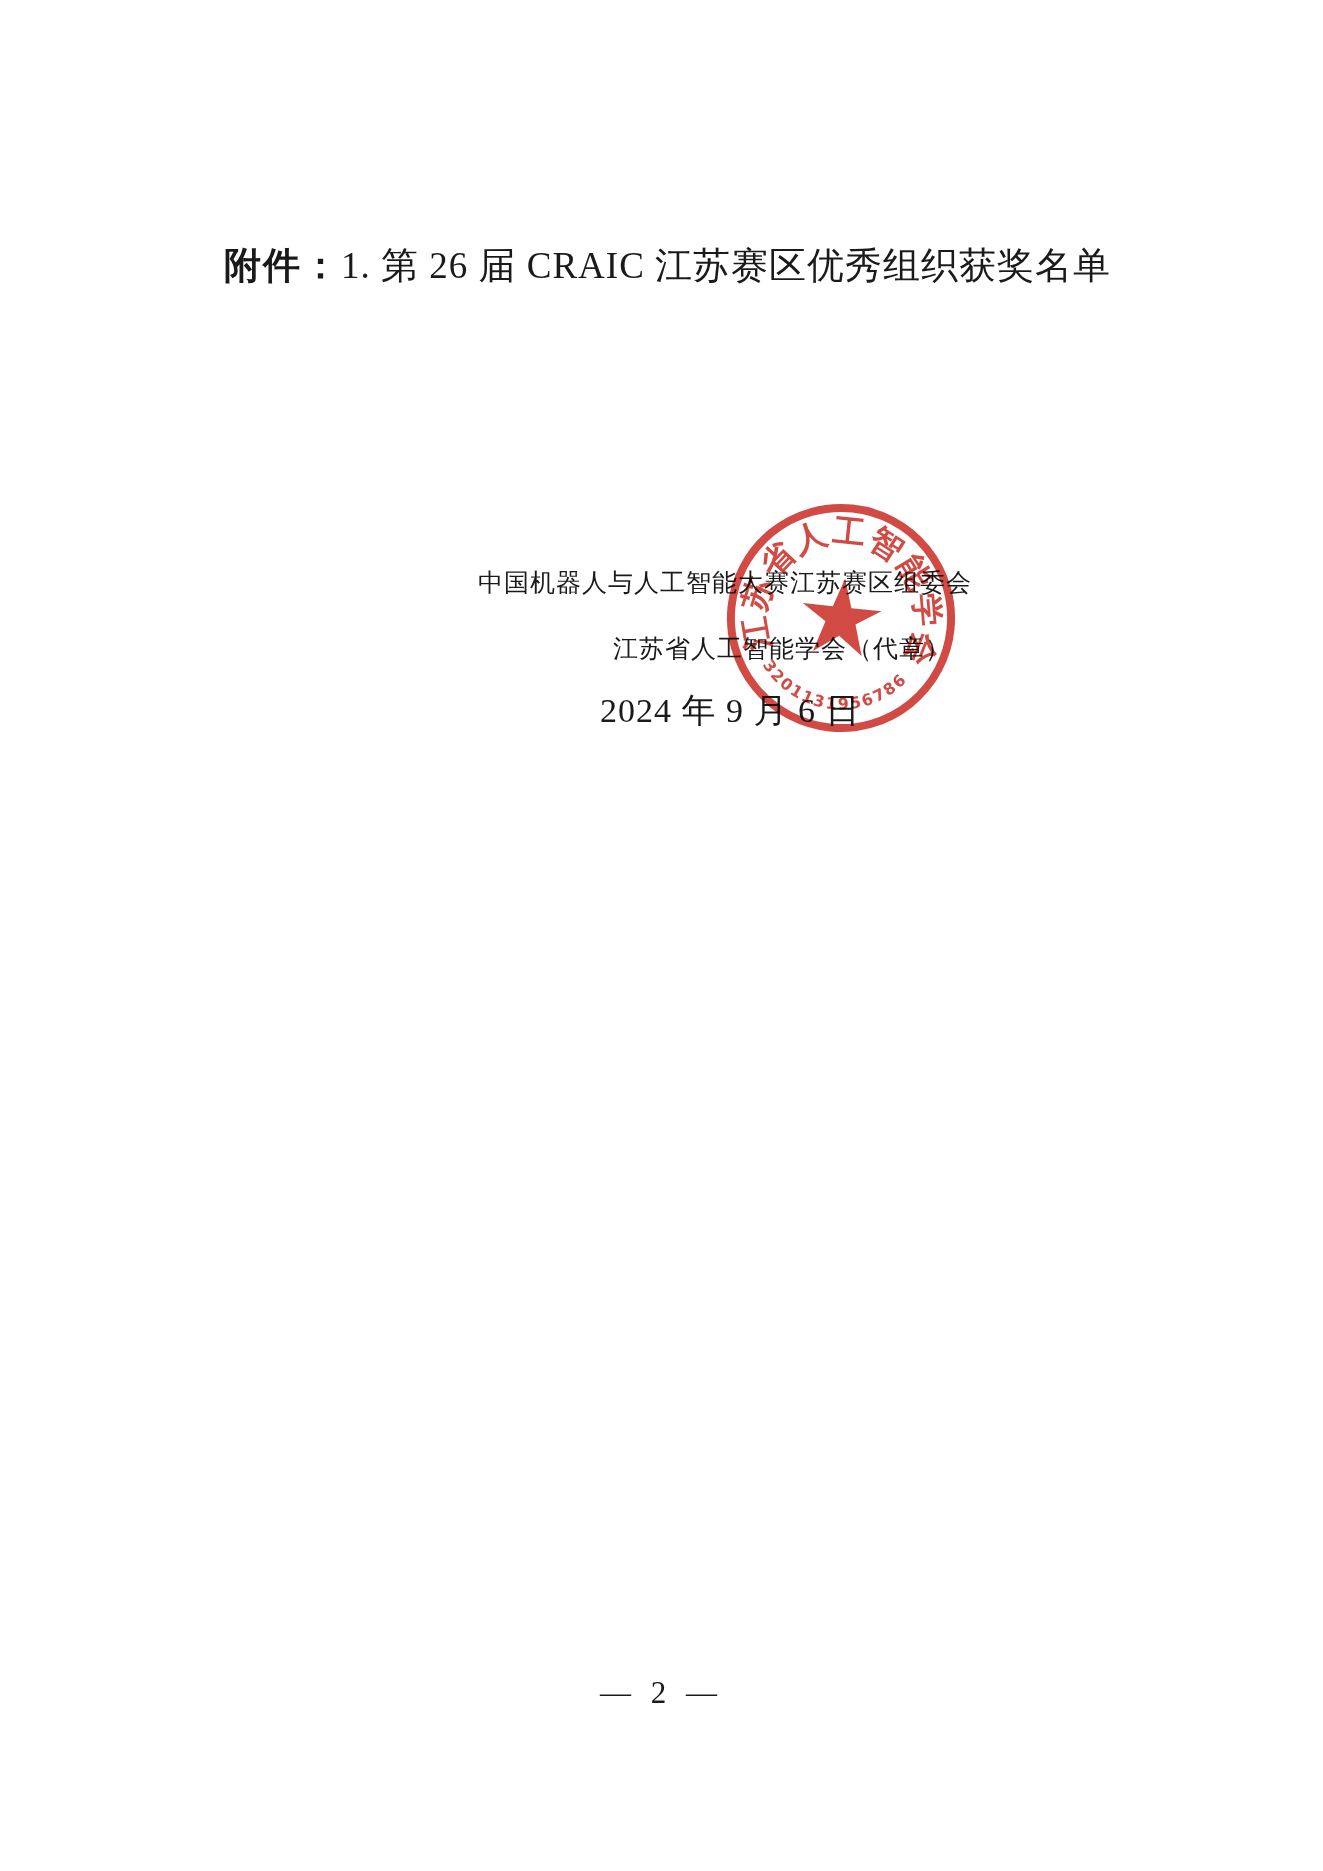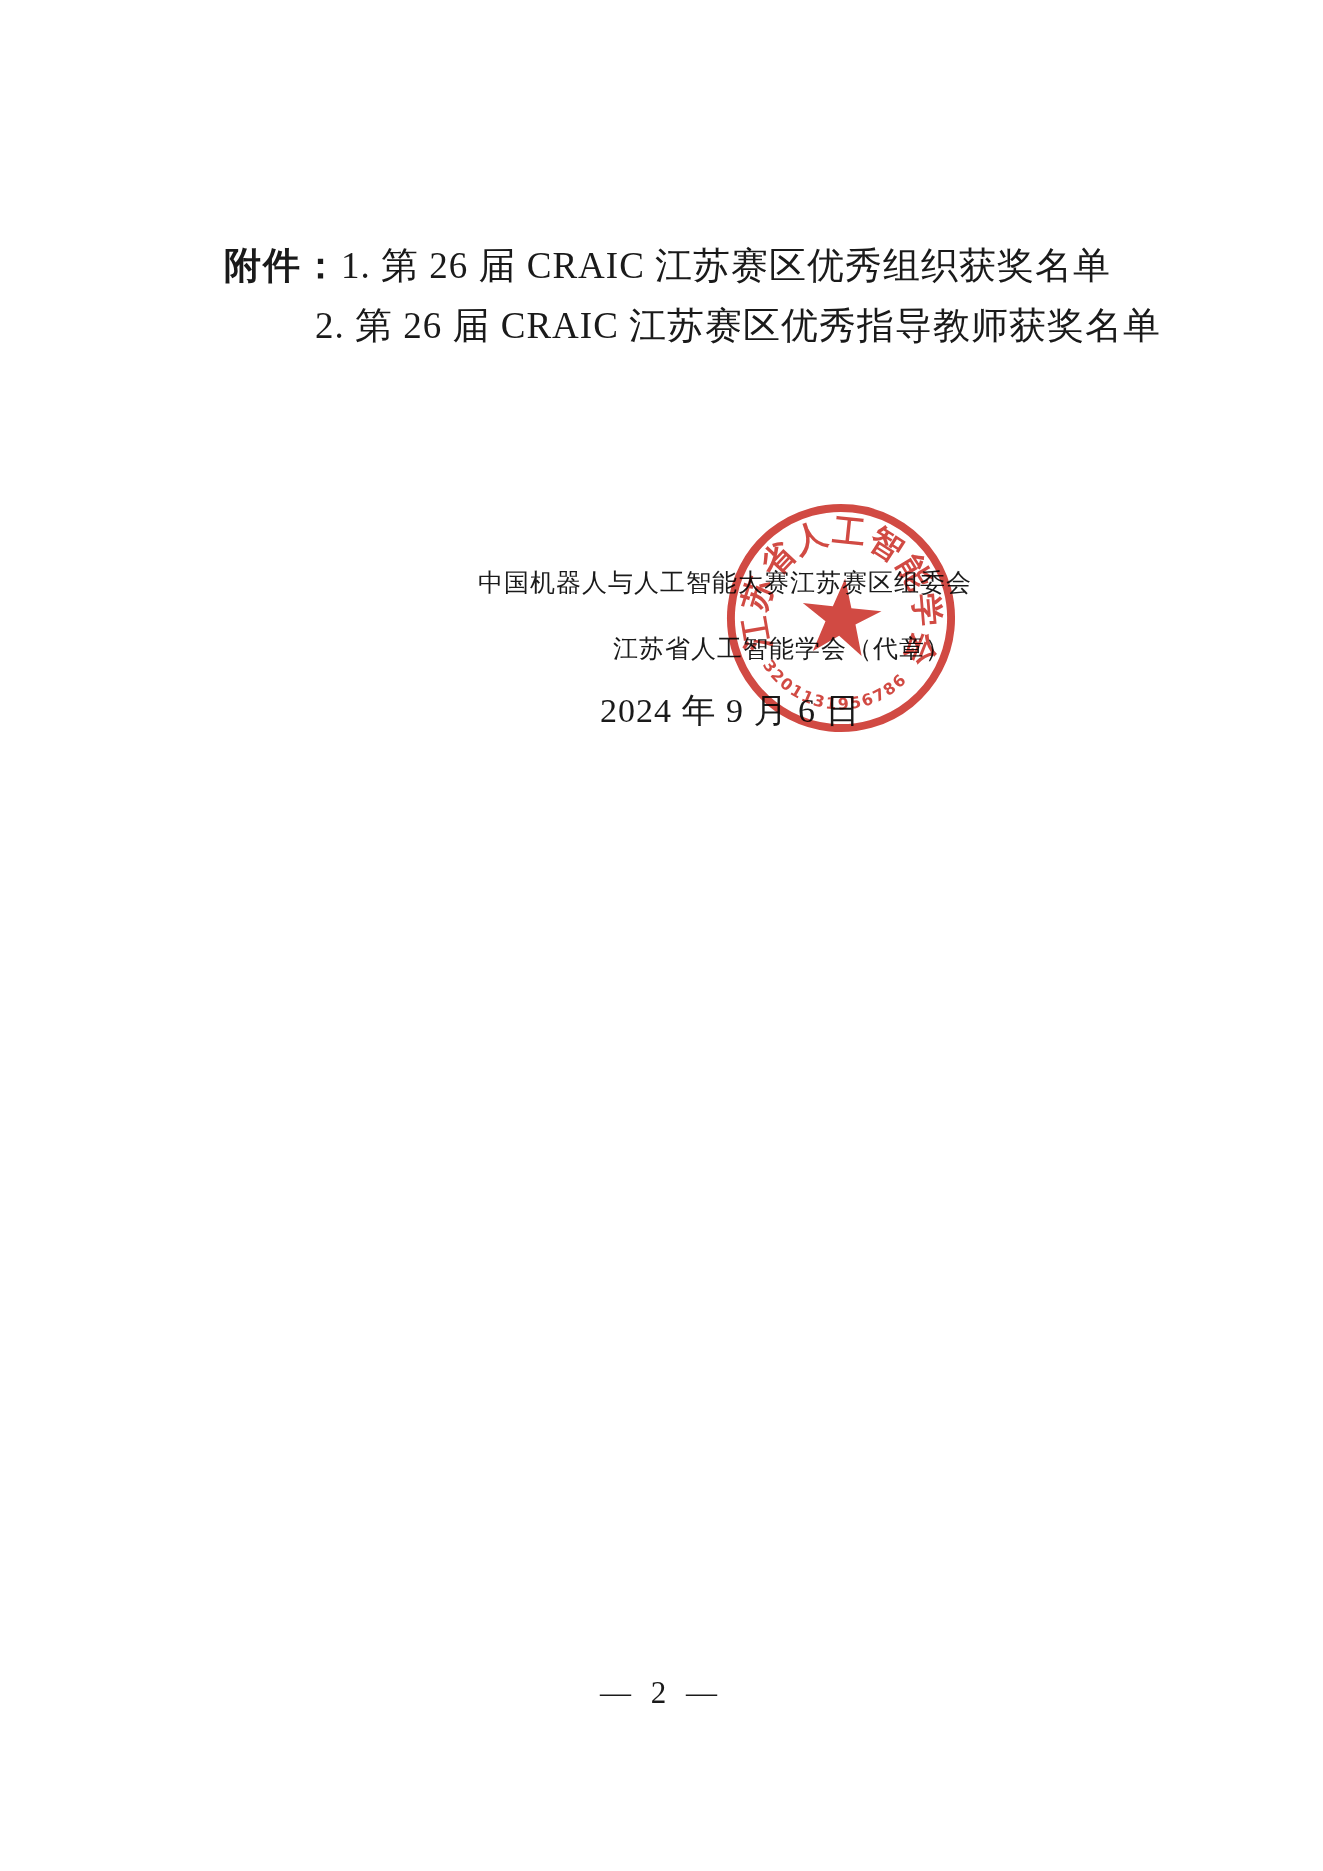--- a/index.html
+++ b/index.html
@@ -32,23 +32,20 @@
   }
 </style>
 </head>
 <body>
 
 <div class="page">
 
   <div class="txt attach-line" style="left:224px;top:247px;">
     <span class="attach-label">附件：</span><span>1. 第 26 届 CRAIC 江苏赛区优秀组织获奖名单</span>
   </div>
-  <div class="txt attach-line" style="left:315px;top:307px;">
-    <span>2. 第 26 届 CRAIC 江苏赛区优秀指导教师获奖名单</span>
-  </div>
 
   <div class="txt sig-line" style="left:478px;top:570px;">中国机器人与人工智能大赛江苏赛区组委会</div>
   <div class="txt sig-line" style="left:613px;top:636px;">江苏省人工智能学会（代章）</div>
   <div class="txt sig-line" style="left:600px;top:694px;font-size:34px;">2024 年 9 月 6 日</div>
 
   <div class="seal">
     <svg viewBox="0 0 240 240">
       <circle cx="120" cy="120" r="111" fill="none" stroke="#cd3a33" stroke-width="8"></circle>
       <path id="ringPath" d="M 54.2 158 A 76 76 0 1 1 185.8 158" fill="none"></path>
       <path id="codePath" d="M 49.5 179.2 A 92 92 0 0 0 190.5 179.2" fill="none"></path>

